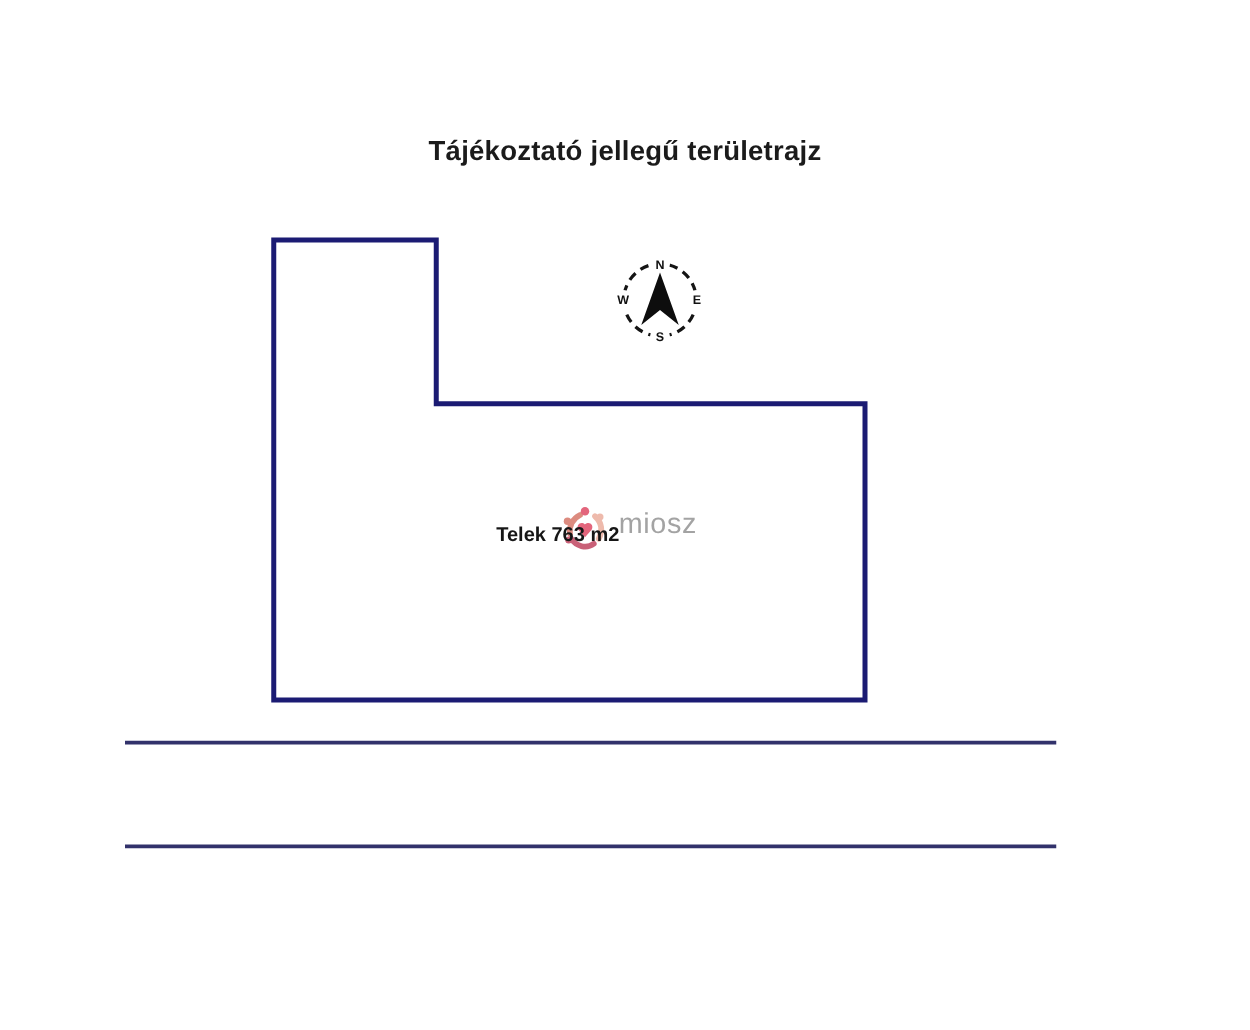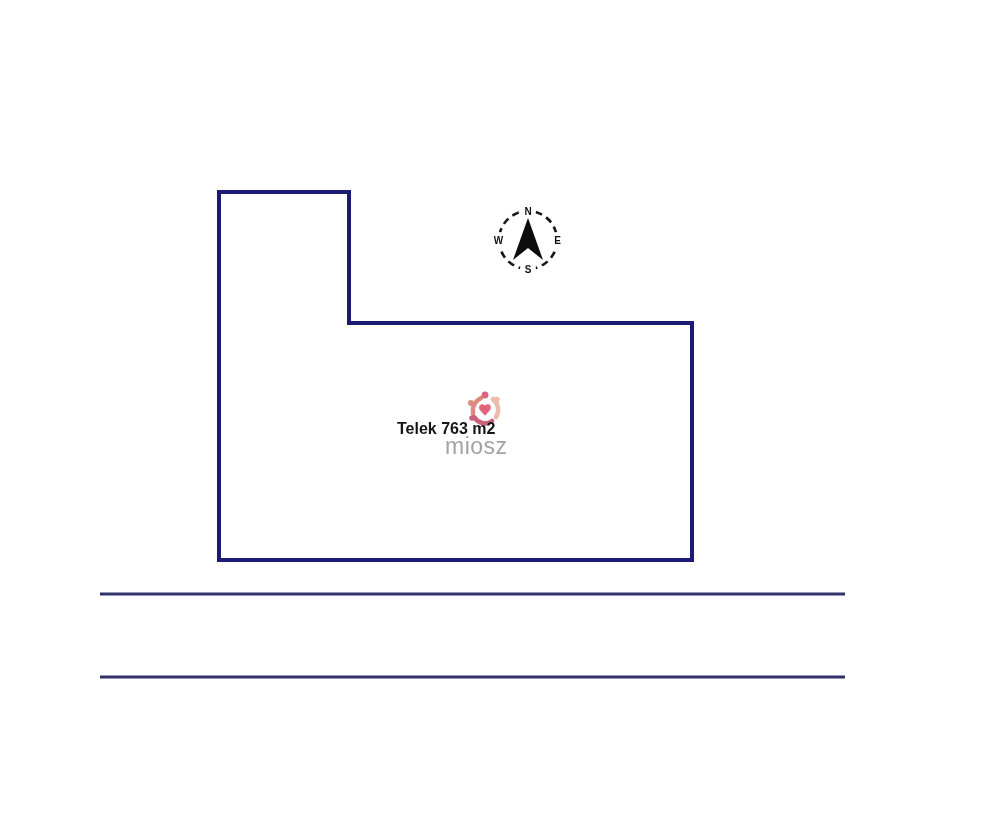--- a/index.html
+++ b/index.html
@@ -33,26 +33,25 @@
     left: 397px;
     top: 420px;
     font-size: 16px;
     font-weight: bold;
     color: #161616;
     white-space: nowrap;
   }
   .watermark {
     position: absolute;
     left: 445px;
-    top: 390px;
+    top: 404px;
     display: flex;
-    align-items: flex-end;
+    align-items: flex-start;
     gap: 4px;
     opacity: 0.9;
-    flex-direction: column;
   }
   .watermark-text {
     font-size: 23px;
     font-weight: 400;
     color: #9a9a9a;
     letter-spacing: 0.5px;
     line-height: 1.1;
     margin-top: 2px;
   }
   .compass {
@@ -66,20 +65,21 @@
     font-weight: bold;
     fill: #111111;
     text-anchor: middle;
   }
 </style>
 </head>
 <body>
 
 <div class="canvas">
 
+  <div class="title">Tájékoztató jellegű területrajz</div>
 
   <svg class="diagram-svg" width="1000" height="824" viewBox="0 0 1000 824">
     <polygon fill="none" stroke-width="4" stroke-linejoin="miter" points="219,192 349,192 349,323 692,323 692,560 219,560" stroke="#1b1b73"></polygon>
     <line x1="100" y1="594" x2="845" y2="594" stroke-width="3" stroke="#32326b"></line>
     <line x1="100" y1="677" x2="845" y2="677" stroke-width="3" stroke="#32326b"></line>
   </svg>
 
   <svg class="compass" width="72" height="72" viewBox="0 0 72 72">
     <circle cx="36" cy="36" r="29" fill="none" stroke-width="2.6" stroke-dasharray="7 5" stroke="#151515"></circle>
 

